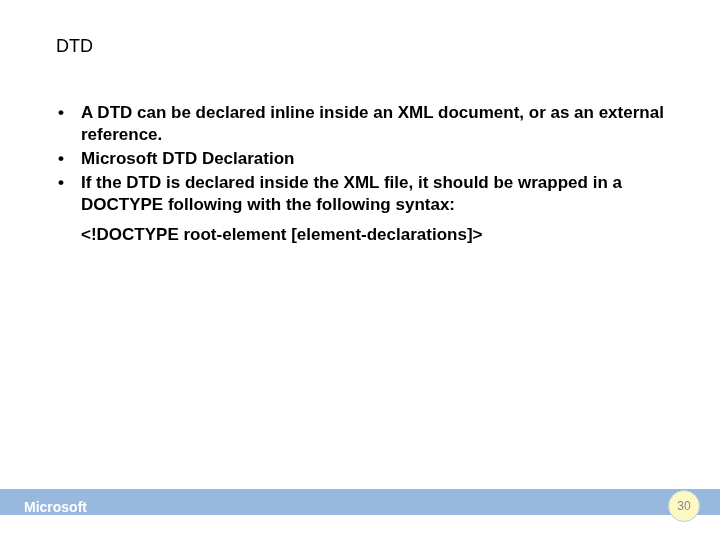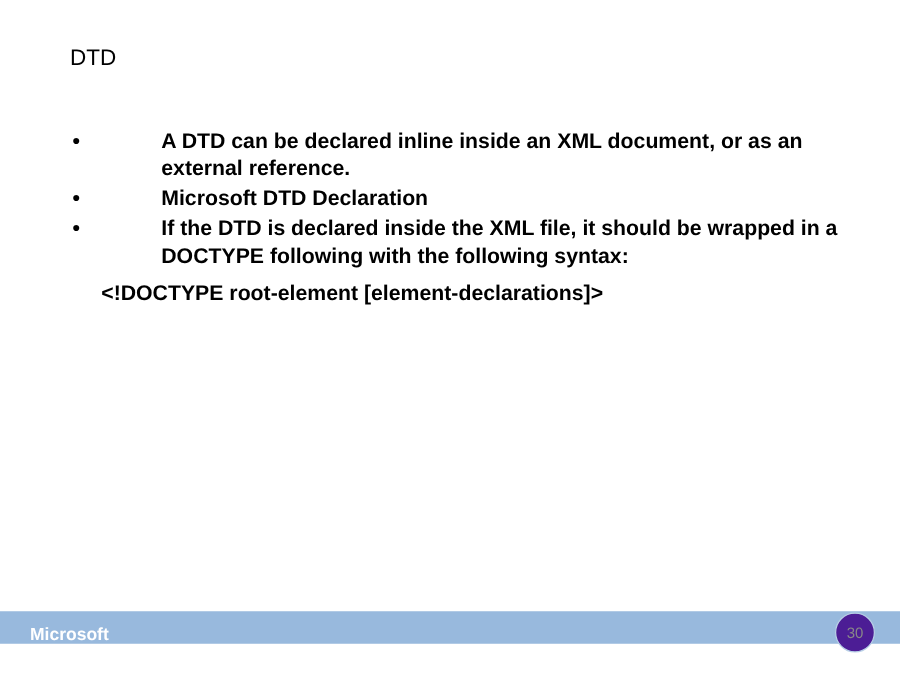--- a/index.html
+++ b/index.html
@@ -42,21 +42,20 @@
     }
     .bullet-marker {
       display: inline-block;
       width: 25px;
       flex-shrink: 0;
       text-align: left;
       padding-left: 2px;
     }
     .bullet-text {
       flex: 1;
-      margin-left: 48px;
     }
     .syntax-line {
       display: flex;
       margin-top: 9px;
       font-size: 17px;
       font-weight: bold;
       color: #000;
     }
     .syntax-spacer {
       display: inline-block;
@@ -81,21 +80,21 @@
       font-family: 'Segoe UI', Arial, sans-serif;
     }
     .page-number-circle {
       position: absolute;
       bottom: 18px;
       right: 20px;
       width: 32px;
       height: 32px;
       border: 1.5px solid #b8cfe6;
       border-radius: 50%;
-      background: #4c1d95;
+      background: #fef9c3;
       display: flex;
       align-items: center;
       justify-content: center;
       z-index: 2;
     }
     .page-number {
       font-size: 12px;
       color: #888;
     }
   </style>

